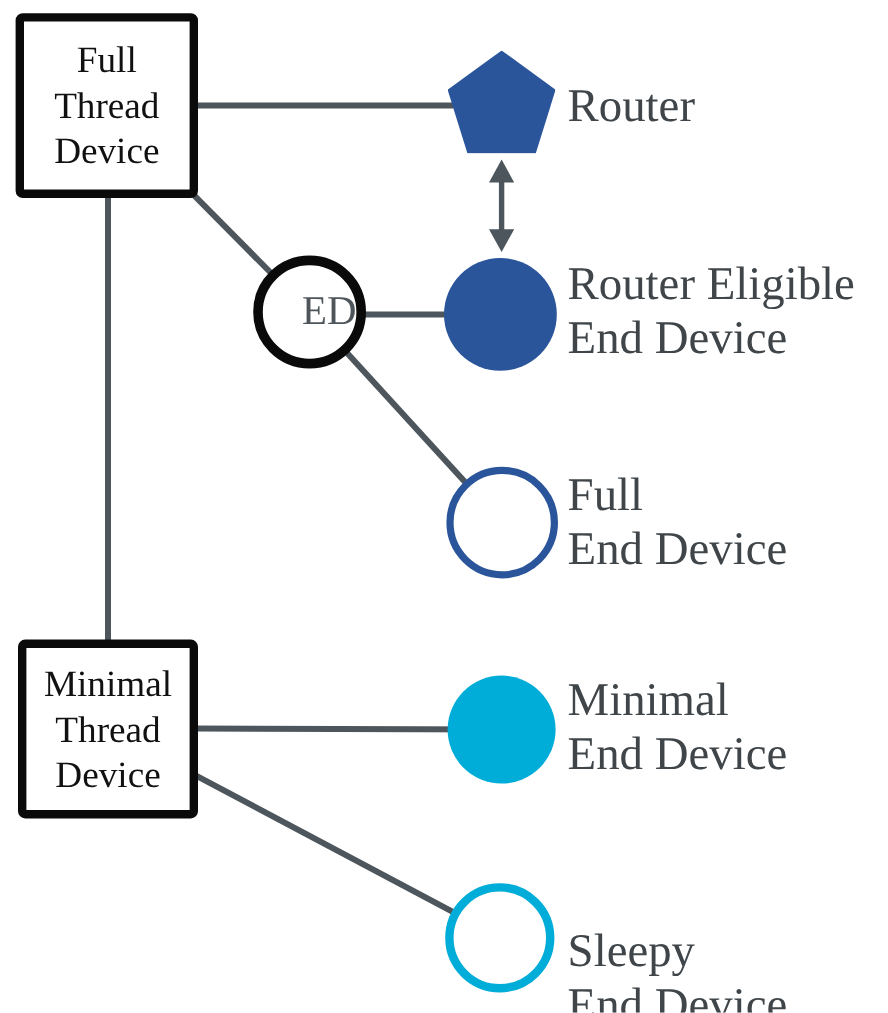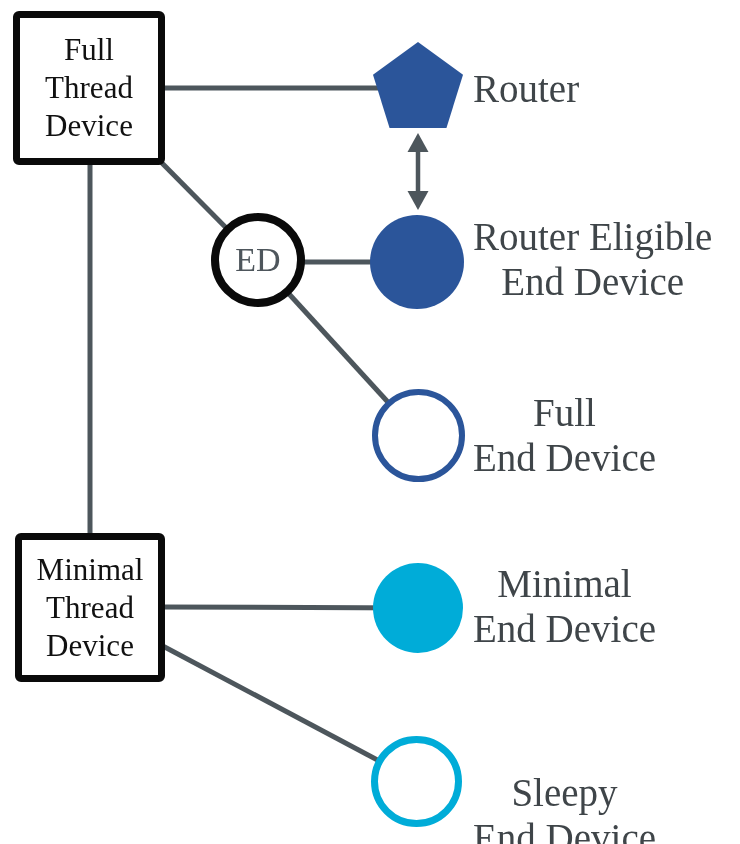--- a/index.html
+++ b/index.html
@@ -34,30 +34,30 @@
   .pentagon{
     position:absolute;left:373px;top:42px;width:90px;height:86px;z-index:1;
     background:var(--primary-blue);
     clip-path:polygon(50% 0,100% 38.2%,81.6% 100%,18.4% 100%,0 38.2%);
   }
   .circle{position:absolute;box-sizing:border-box;border-radius:50%;z-index:1;}
   .circle-reed{left:370px;top:215px;width:94px;height:94px;background:var(--primary-blue);}
   .circle-ed{
     left:211px;top:213px;width:94px;height:94px;background:var(--canvas-bg);
     border:8px solid var(--shape-border);
-    display:flex;align-items:center;justify-content:center;
+    display:flex;align-items:center;justify-content:flex-end;
     font-size:34px;color:var(--ed-text);z-index:2;
   }
   .circle-fed{left:372px;top:389px;width:93px;height:93px;background:var(--canvas-bg);border:6px solid var(--primary-blue);}
   .circle-med{left:373px;top:563px;width:90px;height:90px;background:var(--accent-cyan);}
   .circle-sed{left:371px;top:736px;width:91px;height:91px;background:var(--canvas-bg);border:7px solid var(--accent-cyan);}
   
   .nlabel{
     position:absolute;left:473px;z-index:2;color:var(--label-text);
-    font-size:39px;line-height:45px;white-space:nowrap;text-align:center;
+    font-size:39px;line-height:45px;white-space:nowrap;
   }
   .nlabel-router{top:66px;}
   .nlabel-reed{top:214px;}
   .nlabel-fed{top:390px;}
   .nlabel-med{top:561px;}
   .nlabel-sed{top:770px;}
   .nlabel span{display:block;}
 </style>
 </head>
 <body>

